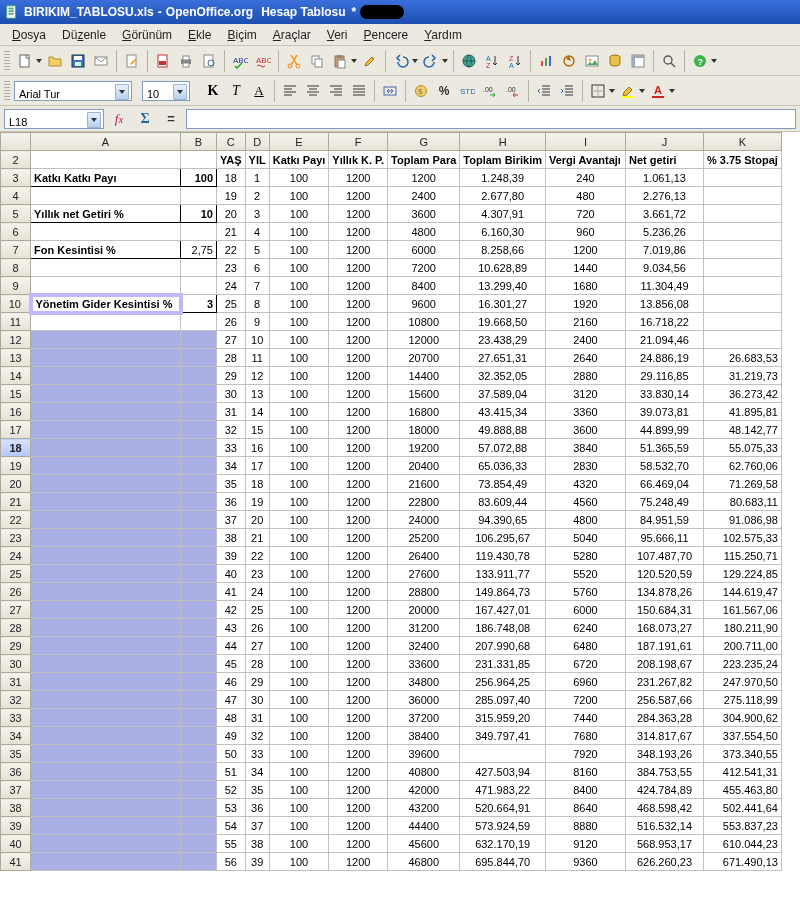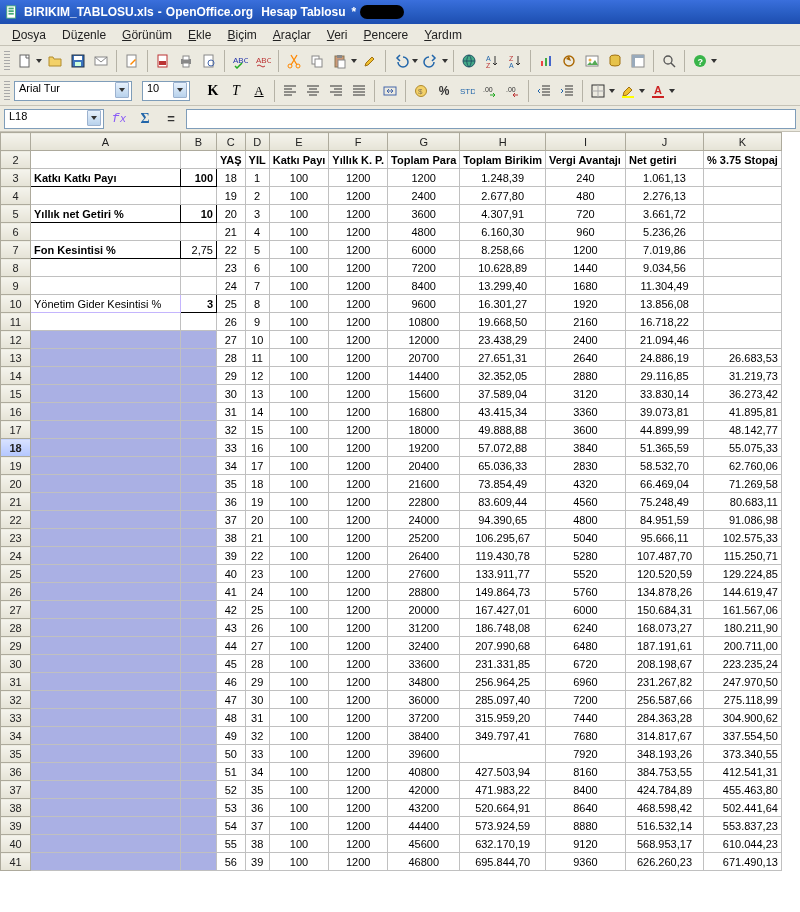--- a/index.html
+++ b/index.html
@@ -83,21 +83,21 @@
     display: inline-flex; align-items: center; justify-content: center;
     margin-left: -2px;
   }
   .dropdown-arrow svg { width: 6px; height: 4px; }
   
   .combo {
     height: 20px;
     background: #fff;
     border: 1px solid #7f9db9;
     display: inline-flex;
-    align-items: flex-start;
+    align-items: flex-end;
     padding: 0 2px 0 4px;
     font-size: 11px;
   }
   .combo .txt { flex: 1; }
   .combo .arrow {
     width: 14px; height: 16px;
     border: 1px solid #9cb2cf;
     background: linear-gradient(#e7f1fc,#b8d2ec);
     display: flex; align-items: center; justify-content: center;
     margin-left: 2px;
@@ -556,21 +556,21 @@
 <div class="refbar">
   <div class="combo namebox">
     <span class="txt">L18</span>
     <span class="arrow">
         <svg viewBox="0 0 6 4">
           <path d="M0 0h6L3 4z" fill="#333"></path>
         </svg>
       </span>
   </div>
   <div class="tbtn">
-      <i style="font-family:Liberation Mono, monospace;font-size:13px;color:#8b5cf6">f<small>x</small></i>
+      <i style="font-family:Liberation Serif, serif;font-size:13px;color:#be185d">f<small>x</small></i>
     </div>
   <div class="tbtn">
       <b style="font-family:serif;font-size:14px;color:#26a">Σ</b>
     </div>
   <div class="tbtn">
       <b style="font-size:13px;color:#333">=</b>
     </div>
   <div class="formula"></div>
 </div>
 
@@ -714,21 +714,21 @@
           <td class="ctr">100</td>
           <td class="ctr">1200</td>
           <td class="ctr">8400</td>
           <td class="ctr">13.299,40</td>
           <td class="ctr">1680</td>
           <td class="ctr">11.304,49</td>
           <td class="num"></td>
         </tr>
         <tr>
           <th class="rowhdr">10</th>
-          <td class="txt" style="font-weight:normal;border:1px solid #c4b5fd">Yönetim Gider Kesintisi %</td>
+          <td class="txt" style="font-weight:bold;border:4px solid #c4b5fd">Yönetim Gider Kesintisi %</td>
           <td class="num" style="font-weight:bold;text-align:right;border:1px solid #000">3</td>
           <td class="ctr">25</td>
           <td class="ctr">8</td>
           <td class="ctr">100</td>
           <td class="ctr">1200</td>
           <td class="ctr">9600</td>
           <td class="ctr">16.301,27</td>
           <td class="ctr">1920</td>
           <td class="ctr">13.856,08</td>
           <td class="num"></td>

